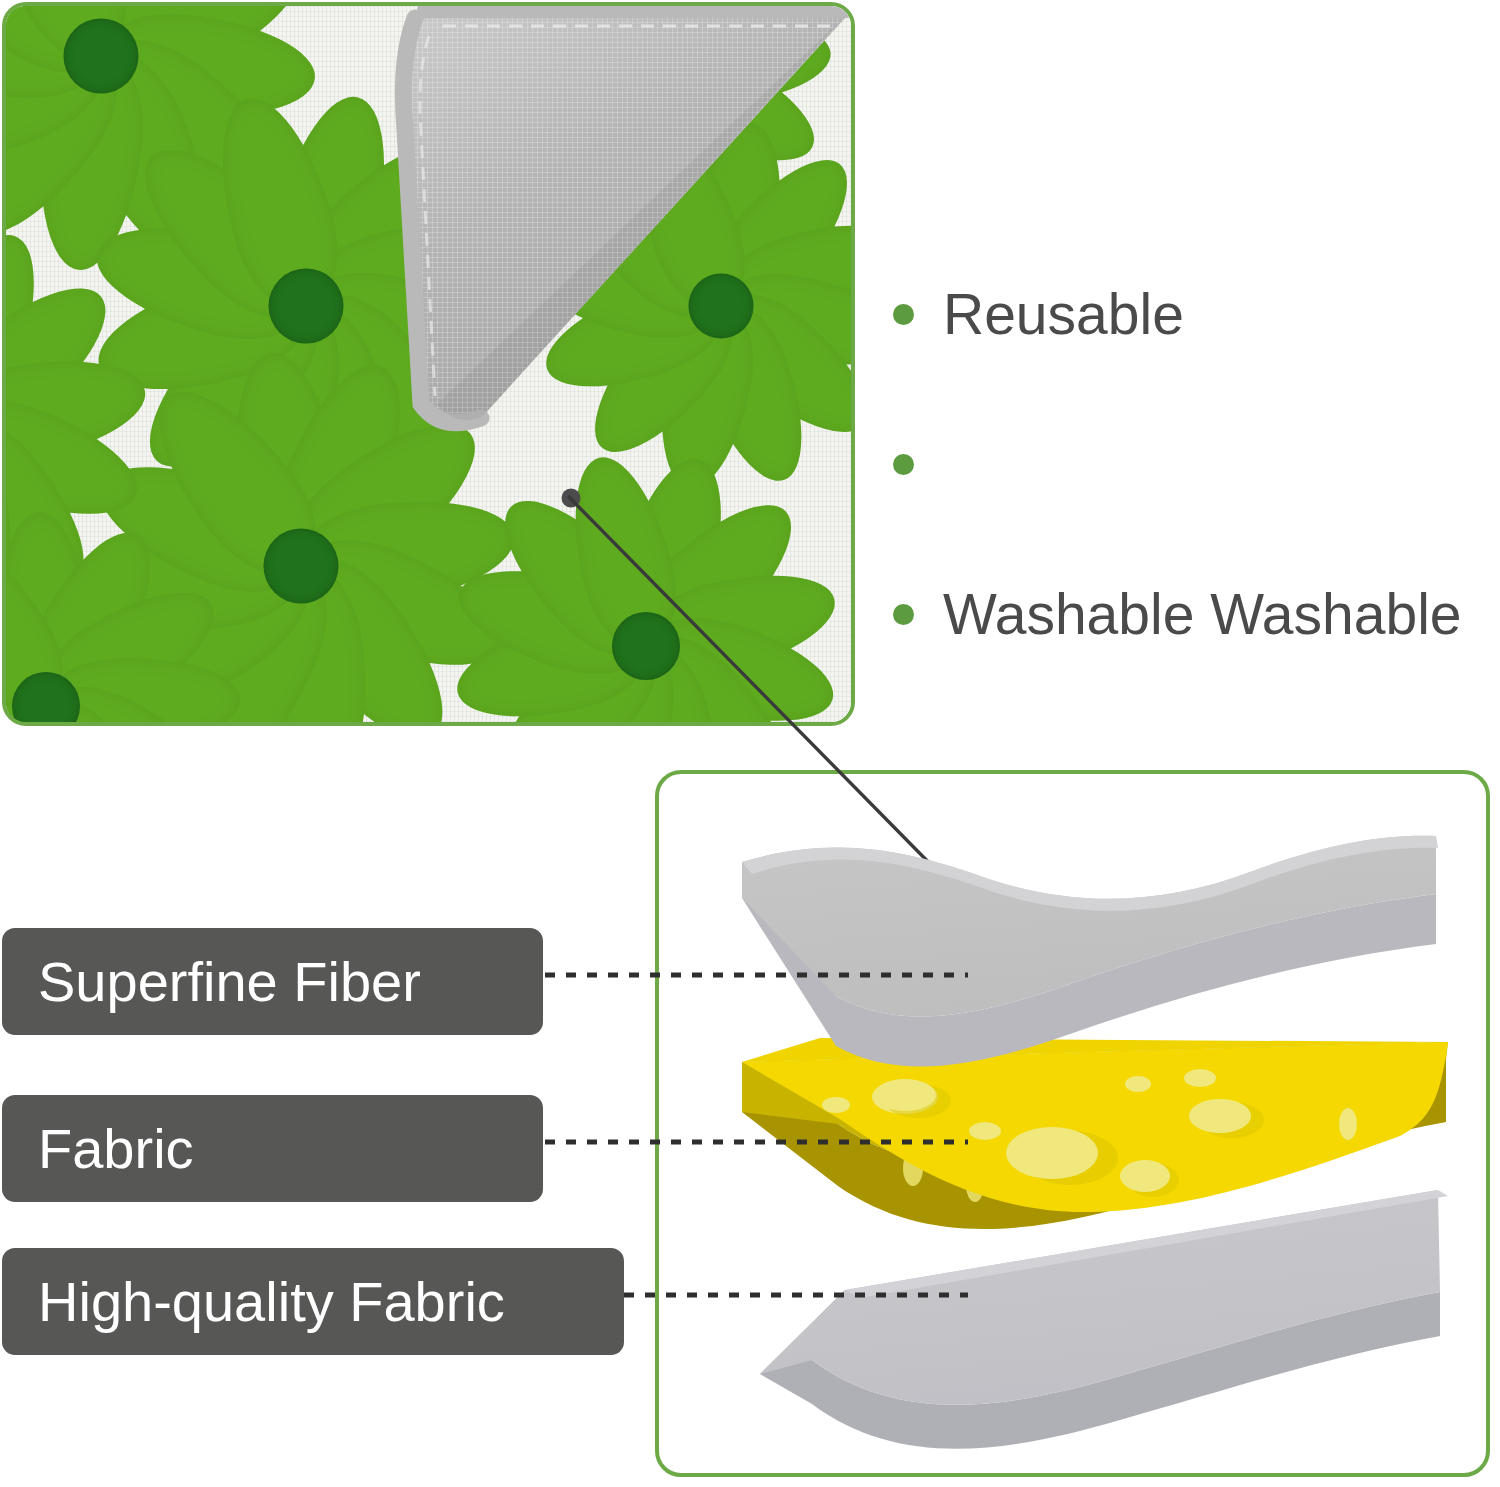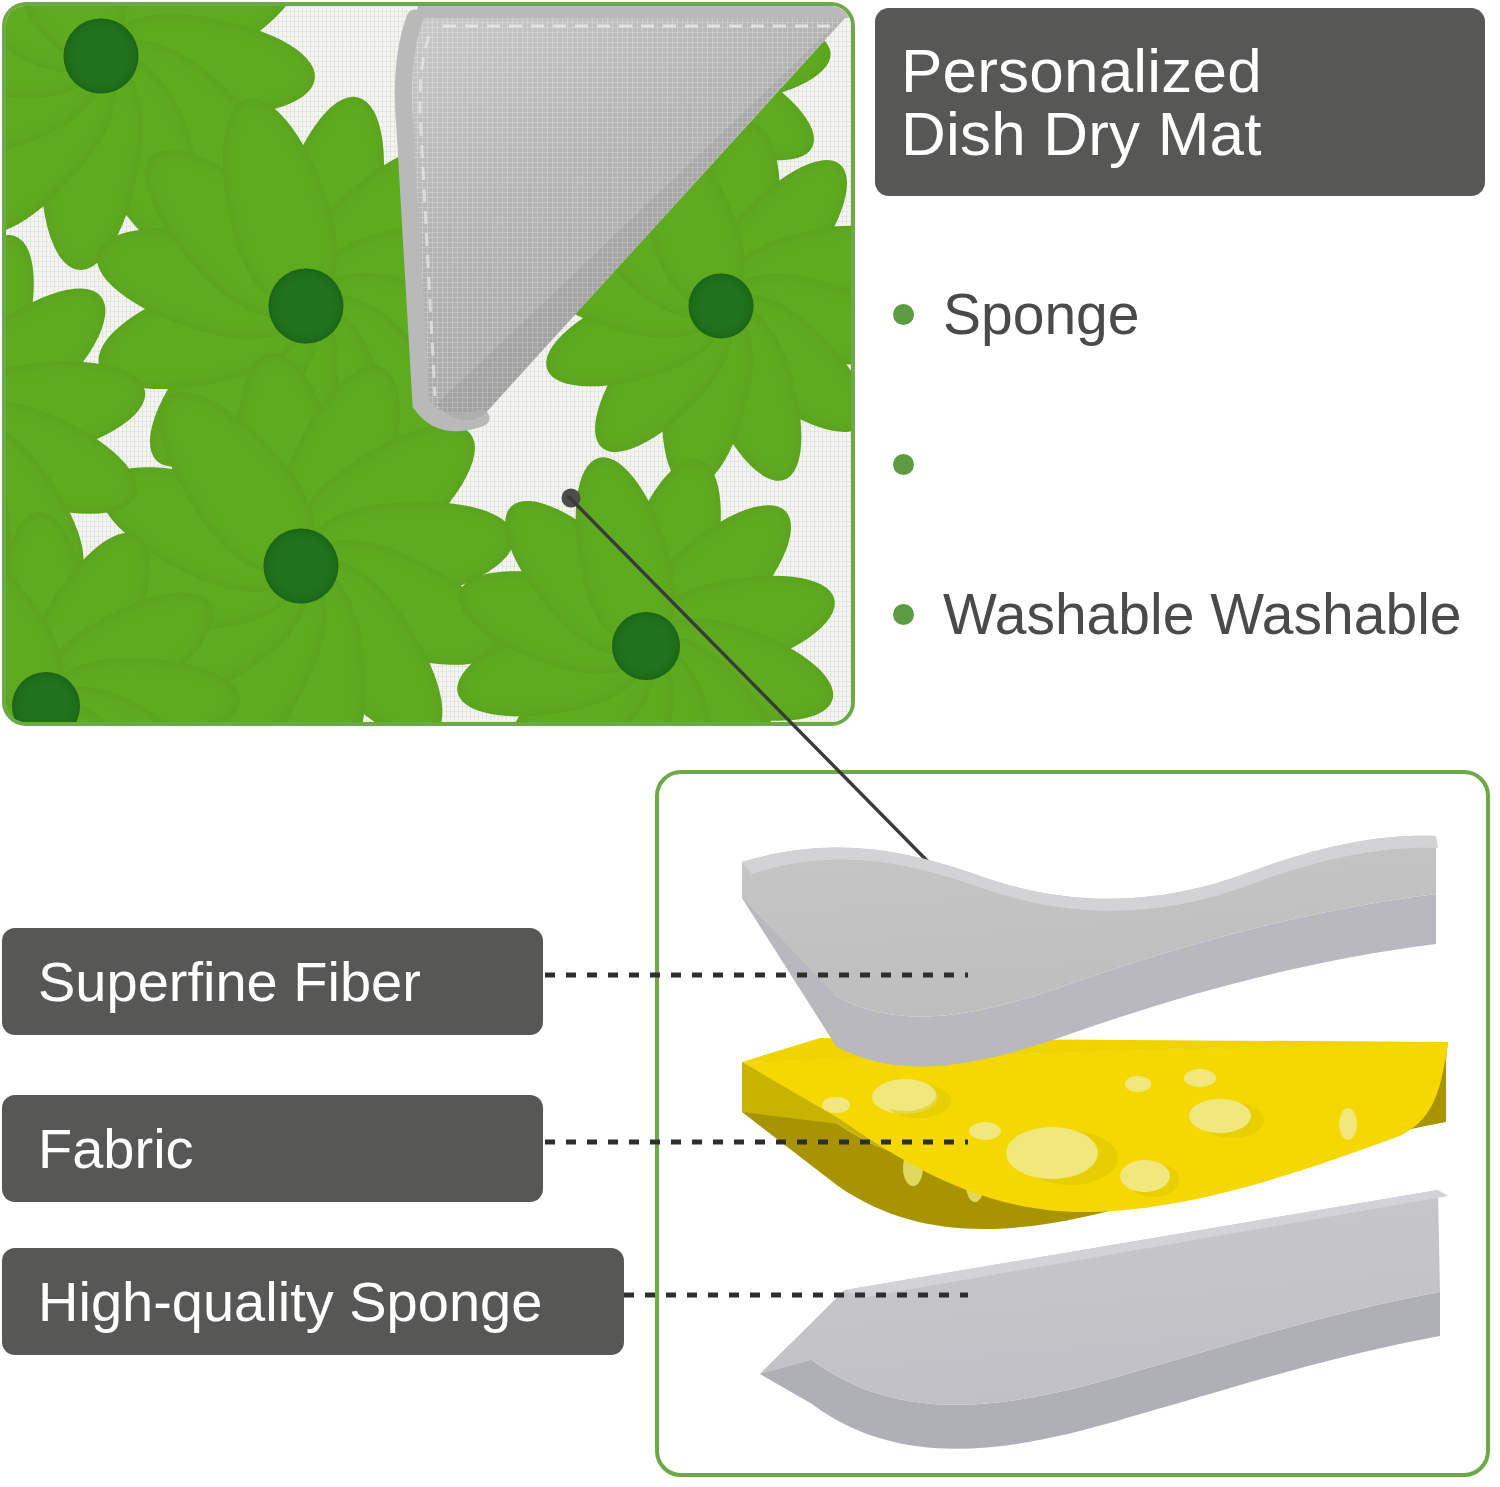--- a/index.html
+++ b/index.html
@@ -247,29 +247,25 @@
           <path d="M 44 36 Q 32 70 36 132 L 50 396" stroke="#E6E6E6" stroke-width="3" stroke-dasharray="13 9" fill="none" opacity=".75"></path>
 
           <path d="M 462 14 L 98 416 Q 70 428 52 404 L 462 14 Z" fill="rgba(0,0,0,.05)"></path>
         </svg>
       </div>
 
       <div id="fold-dot"></div>
     </div>
   </div>
 
-  <div id="title-banner">
-    <div class="line">Personalized</div>
-    <div class="line">Dish Dry Mat</div>
-  </div>
 
   <div id="bullets">
     <div class="bullet-row">
       <span class="bullet-dot"></span>
-      <span class="bullet-label">Sponge</span>
+      <span class="bullet-label">Reusable</span>
     </div>
     <div class="bullet-row">
       <span class="bullet-dot"></span>
     </div>
     <div class="bullet-row">
       <span class="bullet-dot"></span>
       <span class="bullet-label">Washable Washable</span>
     </div>
   </div>
 
@@ -385,16 +381,16 @@
     <line x1="624" y1="1295" x2="968" y2="1295" stroke="#2E2E2E" stroke-width="5" stroke-dasharray="10 11" stroke-linecap="butt"></line>
   </svg>
 
   <div class="chip" id="chip-fiber">
     <span>Superfine Fiber</span>
   </div>
   <div class="chip" id="chip-sponge">
     <span>Fabric</span>
   </div>
   <div class="chip" id="chip-fabric">
-    <span>High-quality Sponge</span>
+    <span>High-quality Fabric</span>
   </div>
 
 </div>
 
 </body></html>

